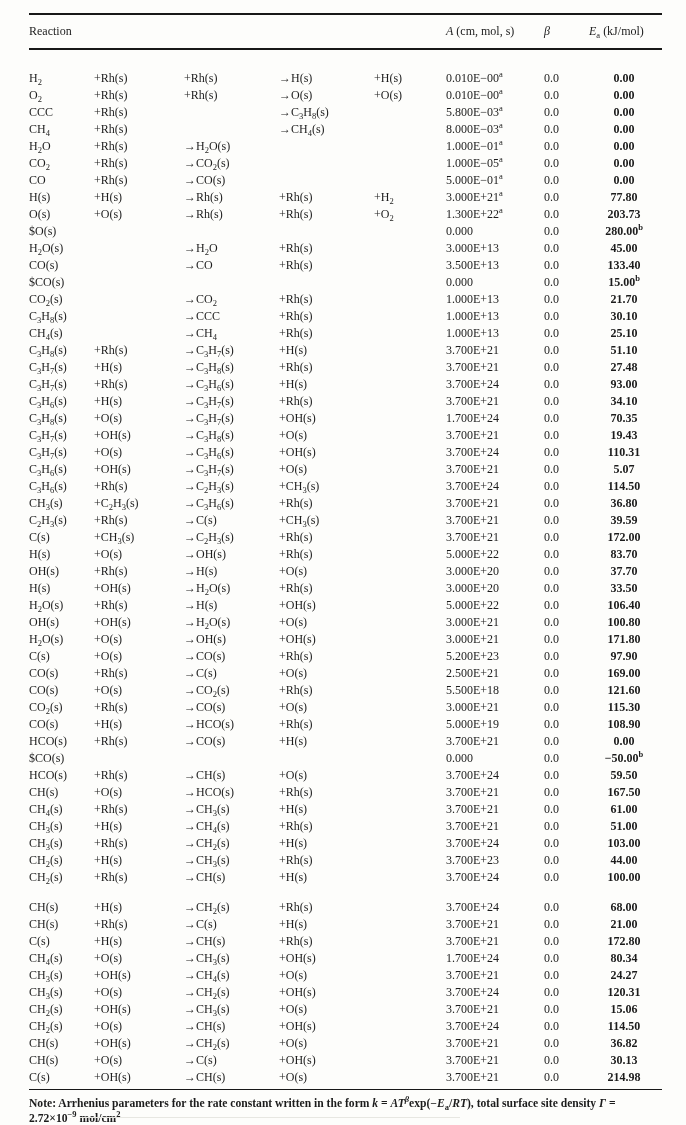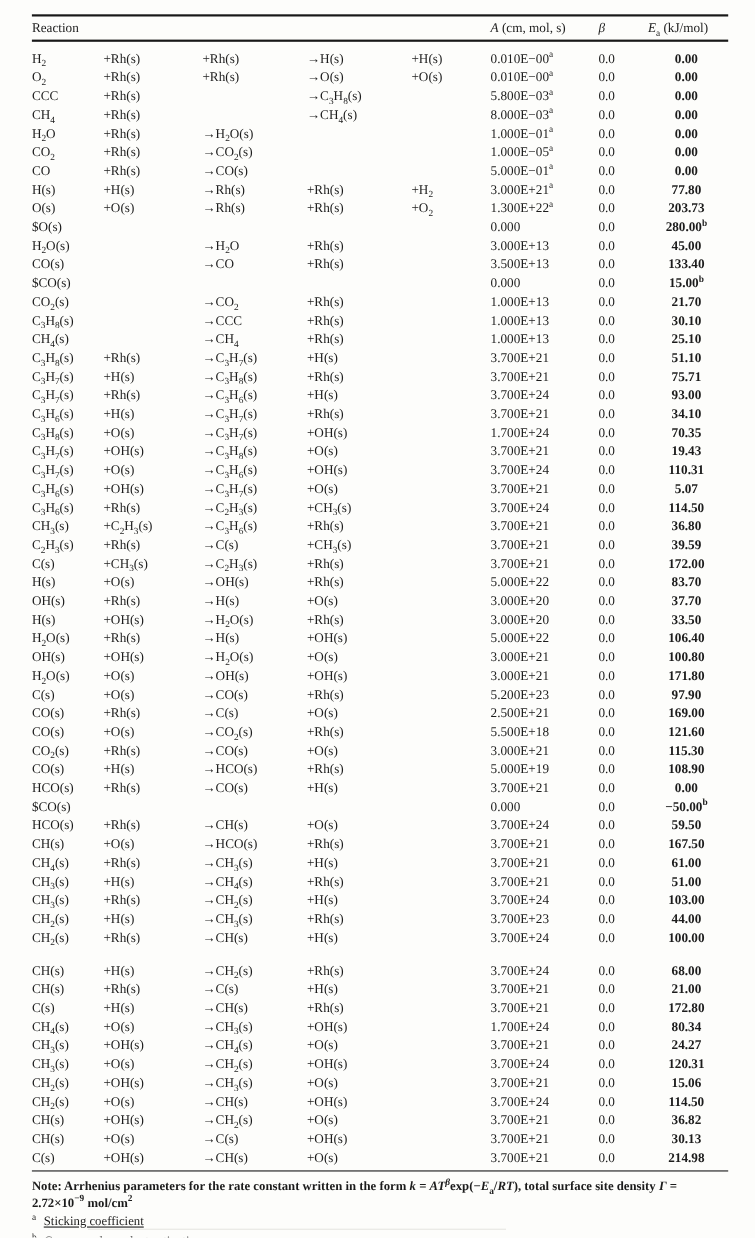--- a/index.html
+++ b/index.html
@@ -10,24 +10,24 @@
     font-family:"Liberation Serif", serif;
     -webkit-font-smoothing:antialiased;
   }
   .tbl{position:absolute;left:29px;top:13px;width:633px;}
   .rule{background:#181818;}
   .rule.top{height:2px;}
   .rule.mid{height:1.5px;}
   .rule.bot{height:1.5px;margin-top:3px;}
   .thead{
     display:grid;grid-template-columns:417px 98px 45px 70px;
-    height:21px;align-items:center;font-size:12px;
+    height:33px;align-items:center;font-size:12px;
   }
   .thead .h-ea{text-align:left;}
-  .rows{padding-top:7px;}
+  .rows{padding-top:20px;}
   .trow{
     display:grid;
     grid-template-columns:65px 90px 95px 95px 72px 98px 45px 70px;
     height:17px;line-height:17px;font-size:12px;white-space:nowrap;
   }
   .trow .c-ea{text-align:center;font-weight:bold;}
   .rowgap{height:13px;}
   sub{font-size:8.5px;line-height:0;}
   sup{font-size:8.5px;line-height:0;}
   .note{margin-top:6px;font-size:11.6px;line-height:15px;font-weight:bold;}
@@ -222,21 +222,21 @@
         <span class="c c-ea">51.10</span>
       </div>
       <div class="trow">
         <span class="c">C<sub>3</sub>H<sub>7</sub>(s)</span>
         <span class="c">+H(s)</span>
         <span class="c">→C<sub>3</sub>H<sub>8</sub>(s)</span>
         <span class="c">+Rh(s)</span>
         <span class="c"></span>
         <span class="c">3.700E+21</span>
         <span class="c">0.0</span>
-        <span class="c c-ea">75.71</span>
+        <span class="c c-ea">27.48</span>
       </div>
       <div class="trow">
         <span class="c">C<sub>3</sub>H<sub>7</sub>(s)</span>
         <span class="c">+Rh(s)</span>
         <span class="c">→C<sub>3</sub>H<sub>6</sub>(s)</span>
         <span class="c">+H(s)</span>
         <span class="c"></span>
         <span class="c">3.700E+24</span>
         <span class="c">0.0</span>
         <span class="c c-ea">93.00</span>

